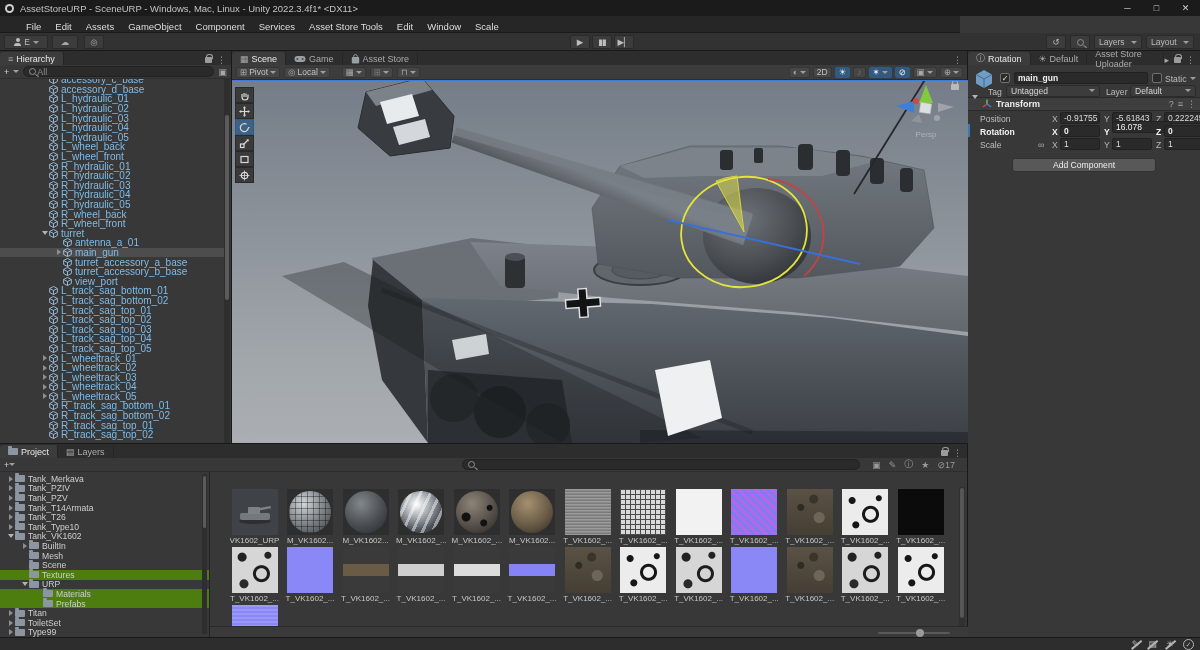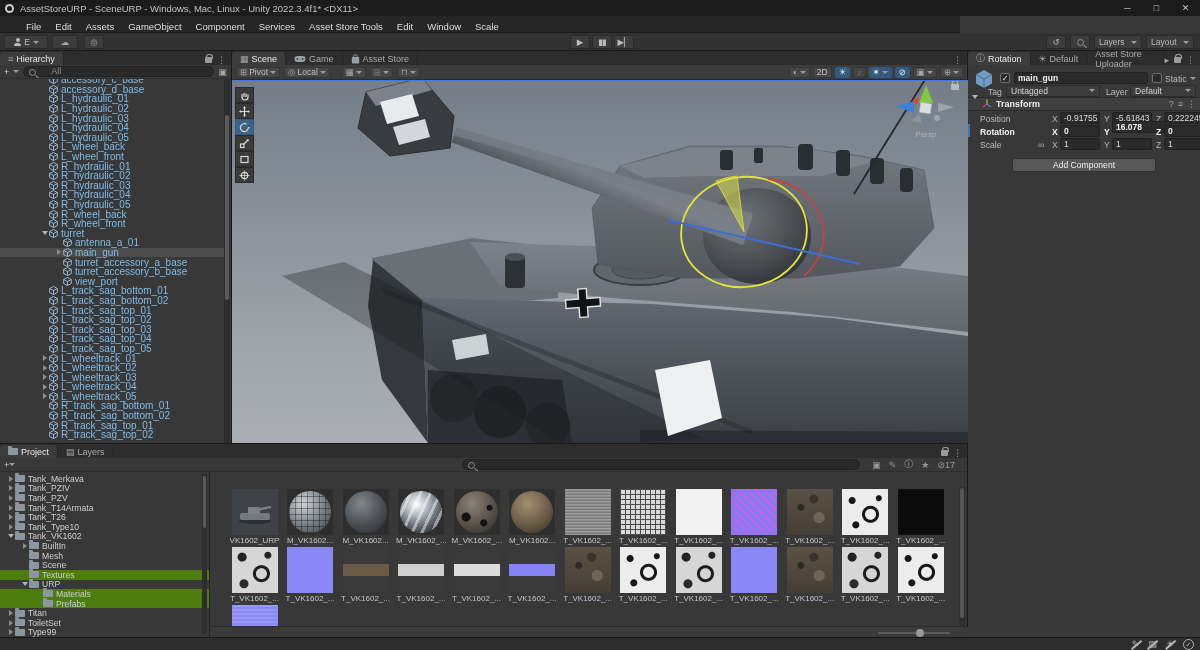--- a/index.html
+++ b/index.html
@@ -27,21 +27,21 @@
   .tab.on{background:#3c3c3c;color:#e8e8e8;border-radius:3px 3px 0 0}
   .tb-right{margin-left:auto;display:flex;align-items:center;gap:5px;padding-right:5px;color:#9c9c9c}
   .lock{width:7px;height:6px;background:#9c9c9c;position:relative;border-radius:1px;display:inline-block}
   .lock::before{content:"";position:absolute;left:1px;top:-3.5px;width:5px;height:4px;border:1px solid #9c9c9c;border-bottom:none;border-radius:3px 3px 0 0}
   .kebab{color:#a5a5a5;letter-spacing:0}
   .mag{width:7px;height:7px;border:1.2px solid #8f8f8f;border-radius:50%;position:relative;display:inline-block}
   .mag::after{content:"";position:absolute;left:5px;top:6px;width:4px;height:1.2px;background:#8f8f8f;transform:rotate(38deg)}
   
   #hierarchy{left:0;top:51px;width:232px;height:392px;background:#383838;border-right:1px solid #191919}
   #hsearchrow{position:absolute;left:0;top:14px;right:0;height:14px;background:#383838;border-bottom:1px solid #2e2e2e;display:flex;align-items:center;gap:4px;padding:0 4px}
-  .srch{flex:1;height:11px;background:#2a2a2a;border:1px solid #212121;border-radius:6px;display:flex;align-items:flex-end;gap:15px;padding:0 5px;color:#8a8a8a}
+  .srch{flex:1;height:11px;background:#2a2a2a;border:1px solid #212121;border-radius:6px;display:flex;align-items:center;gap:1px;padding:0 5px;color:#8a8a8a}
   #htree{position:absolute;left:0;top:28px;width:224px;height:364px;overflow:hidden}
   .hr{height:9.6px;display:flex;align-items:center;white-space:nowrap}
   .hr .tri{width:9px;flex:0 0 9px;display:flex;justify-content:center}
   .tri.d::before{content:"";width:0;height:0;border:3px solid transparent;border-top:4px solid #b2b2b2;margin-top:3px}
   .tri.r::before{content:"";width:0;height:0;border:3px solid transparent;border-left:4px solid #8f8f8f;margin-left:3px}
   .cu{width:9px;height:9px;flex:0 0 9px;margin-right:3px}
   .hr span{color:#7fbce9;font-size:10px}
   .hr.sel{background:#4d4d4d}
   .l1{padding-left:40px}.l2{padding-left:54px}
   #hsb{position:absolute;right:1px;top:28px;width:6px;height:364px;background:#2e2e2e}
@@ -773,21 +773,21 @@
   <span class="axl" style="left:136px;top:63px">Y</span>
   <div class="ifield" style="left:144px;top:61px;width:40px">-5.61843</div>
   <span class="axl" style="left:188px;top:63px">Z</span>
   <div class="ifield" style="left:196px;top:61px;width:44px">0.222245</div>
 
   <div id="rotbar"></div>
   <span class="ilabel" style="left:12px;top:76px;color:#f2f2f2;font-weight:bold">Rotation</span>
   <span class="axl" style="left:84px;top:76px;color:#f2f2f2;font-weight:bold">X</span>
   <div class="ifield" style="left:92px;top:74px;width:40px;font-weight:bold;color:#f2f2f2">0</div>
   <span class="axl" style="left:136px;top:76px;color:#f2f2f2;font-weight:bold">Y</span>
-  <div class="ifield" style="left:144px;top:70px;width:60px;font-weight:bold;color:#f2f2f2">16.078</div>
+  <div class="ifield" style="left:144px;top:70px;width:60px;font-weight:normal;color:#f2f2f2">16.078</div>
   <span class="axl" style="left:188px;top:76px;color:#f2f2f2;font-weight:bold">Z</span>
   <div class="ifield" style="left:196px;top:74px;width:44px;font-weight:bold;color:#f2f2f2">0</div>
 
   <span class="ilabel" style="left:12px;top:89px">Scale</span>
   <span class="glyph abs" style="left:70px;top:89px">∞</span>
   <span class="axl" style="left:84px;top:89px">X</span>
   <div class="ifield" style="left:92px;top:87px;width:40px">1</div>
   <span class="axl" style="left:136px;top:89px">Y</span>
   <div class="ifield" style="left:144px;top:87px;width:40px">1</div>
   <span class="axl" style="left:188px;top:89px">Z</span>

